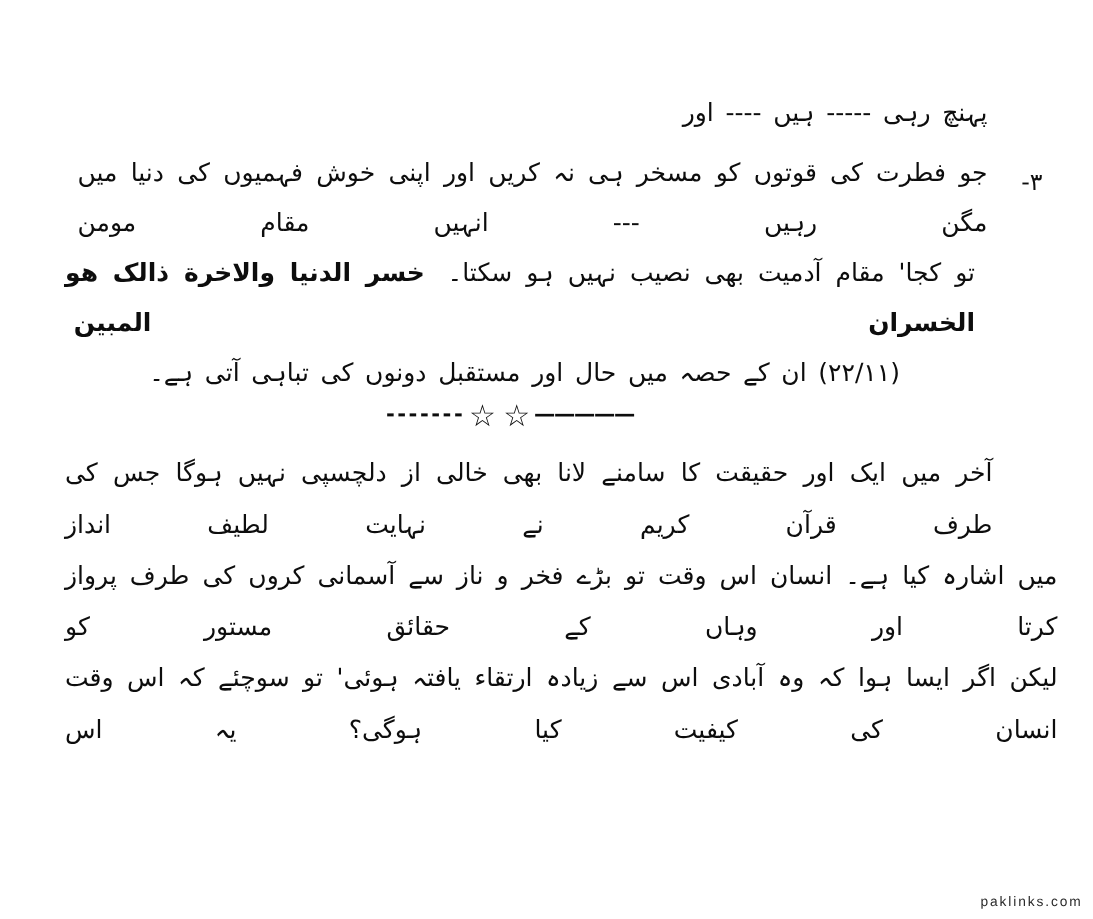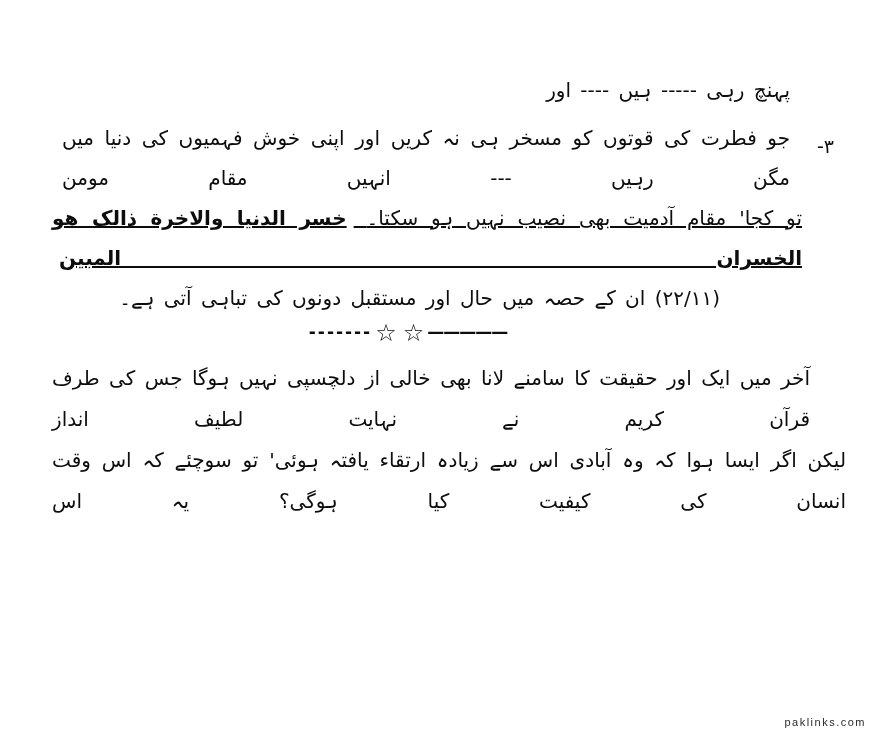--- a/index.html
+++ b/index.html
@@ -23,38 +23,38 @@
   .start{text-align:right;}
   
   .l-intro{padding-right:84px;}
   
   .item{position:relative;margin-top:8px;}
   .marker{
     position:absolute;right:40px;top:8px;
     font-size:19px;line-height:40px;
   }
   .l-item1{padding-right:84px;padding-left:30px;}
-  .l-item2{padding-right:72px;padding-left:20px;text-decoration:underline;}
+  .l-item2{padding-right:94px;padding-left:20px;}
   .l-item3{padding-right:154px;padding-left:285px;white-space:nowrap;text-align:left;}
   
   .l-reflect{margin-top:14px;padding-right:134px;}
   
   .divider{
     direction:ltr;display:flex;align-items:center;justify-content:center;
     height:28px;margin:2px 90px 0 0;font-size:17px;color:#0d0d0d;
   }
   .divider .dashes{letter-spacing:2px;font-weight:bold;transform:translateY(-2px);}
   .divider .star{font-size:24px;line-height:24px;margin:0 3px;transform:translateY(-1px);}
   .divider .rule{letter-spacing:-1px;font-weight:bold;transform:translateY(-2px);}
   
   .para{margin-top:10px;}
   .p-line{font-size:20px;line-height:41px;word-spacing:3px;
     text-align:justify;-moz-text-align-last:justify;text-align-last:justify;
     padding-right:28px;padding-left:20px;}
-  .p-first{padding-right:64px;}
+  .p-first{padding-right:80px;}
   .q{font-weight:bold;margin:0 7px;letter-spacing:.5px;}
   
   .watermark{
     position:absolute;left:auto;right:8px;bottom:7px;direction:ltr;
     font-family:Liberation Sans, sans-serif;font-size:11px;
     letter-spacing:1.5px;color:#2b2b2b;
   }
 </style>
 </head>
 <body>
@@ -76,19 +76,20 @@
 
   <div class="divider">
     <span class="dashes">-------</span>
     <span class="star">☆</span>
     <span class="star">☆</span>
     <span class="rule">—————</span>
   </div>
 
   <div class="para">
     <div class="p-line p-first">آخر میں ایک اور حقیقت کا سامنے لانا بھی خالی از دلچسپی نہیں ہوگا جس کی طرف قرآن کریم نے نہایت لطیف انداز</div>
+    <div class="p-line">میں اشارہ کیا ہے۔ انسان اس وقت تو بڑے فخر و ناز سے آسمانی کروں کی طرف پرواز کرتا اور وہاں کے حقائق مستور کو</div>
     <div class="p-line">لیکن اگر ایسا ہوا کہ وہ آبادی اس سے زیادہ ارتقاء یافتہ ہوئی' تو سوچئے کہ اس وقت انسان کی کیفیت کیا ہوگی؟ یہ اس</div>
 
   </div>
 
   <div class="watermark">paklinks.com</div>
 
 </div>
 
 </body></html>

